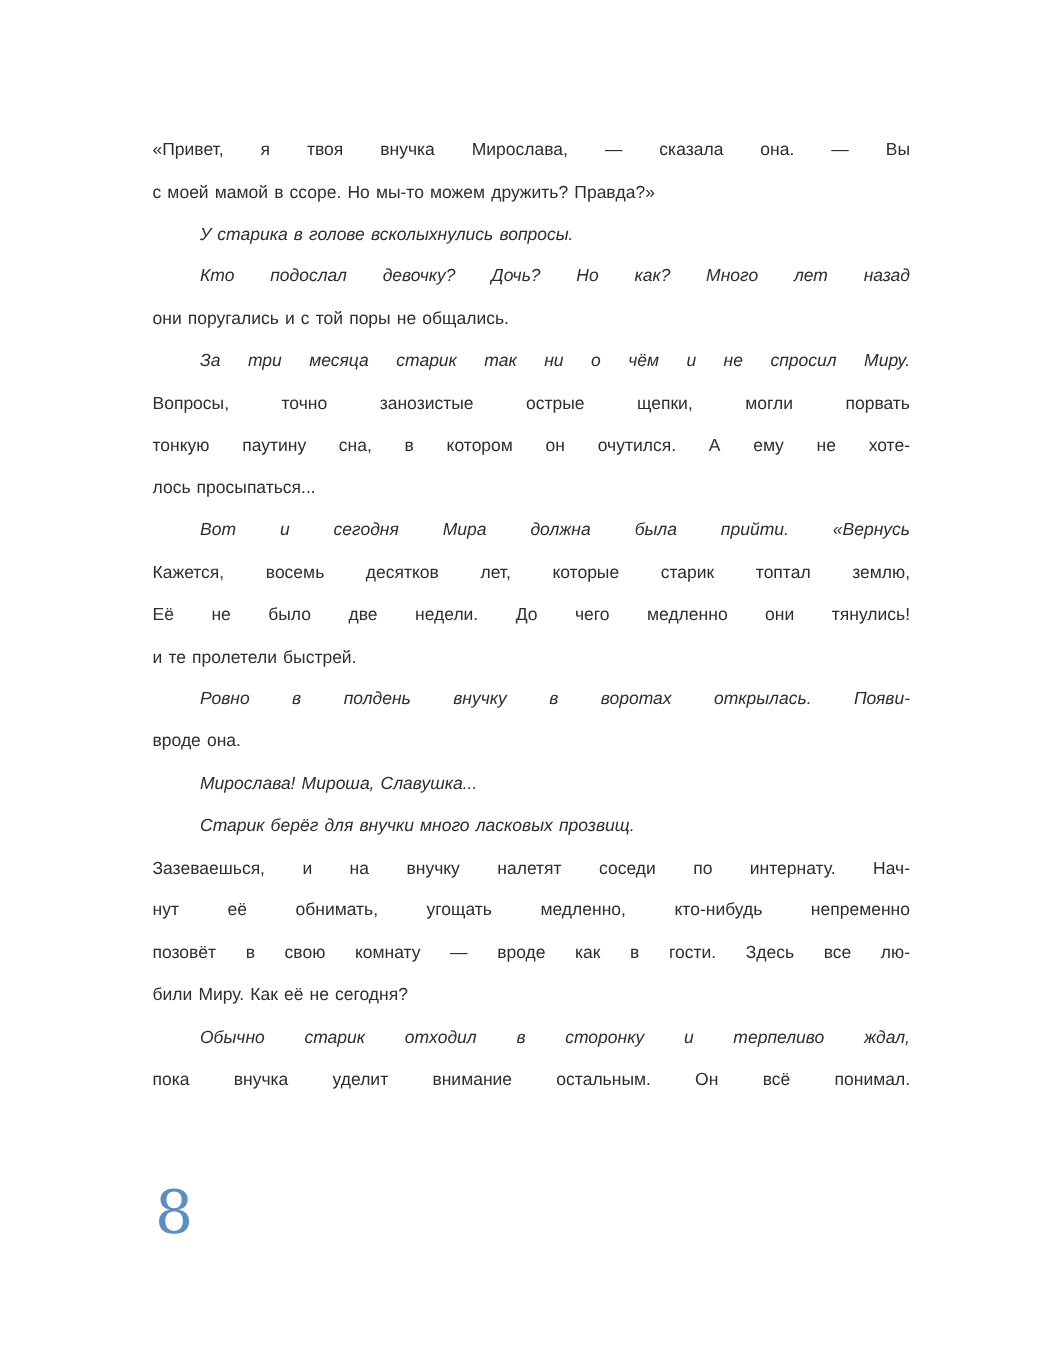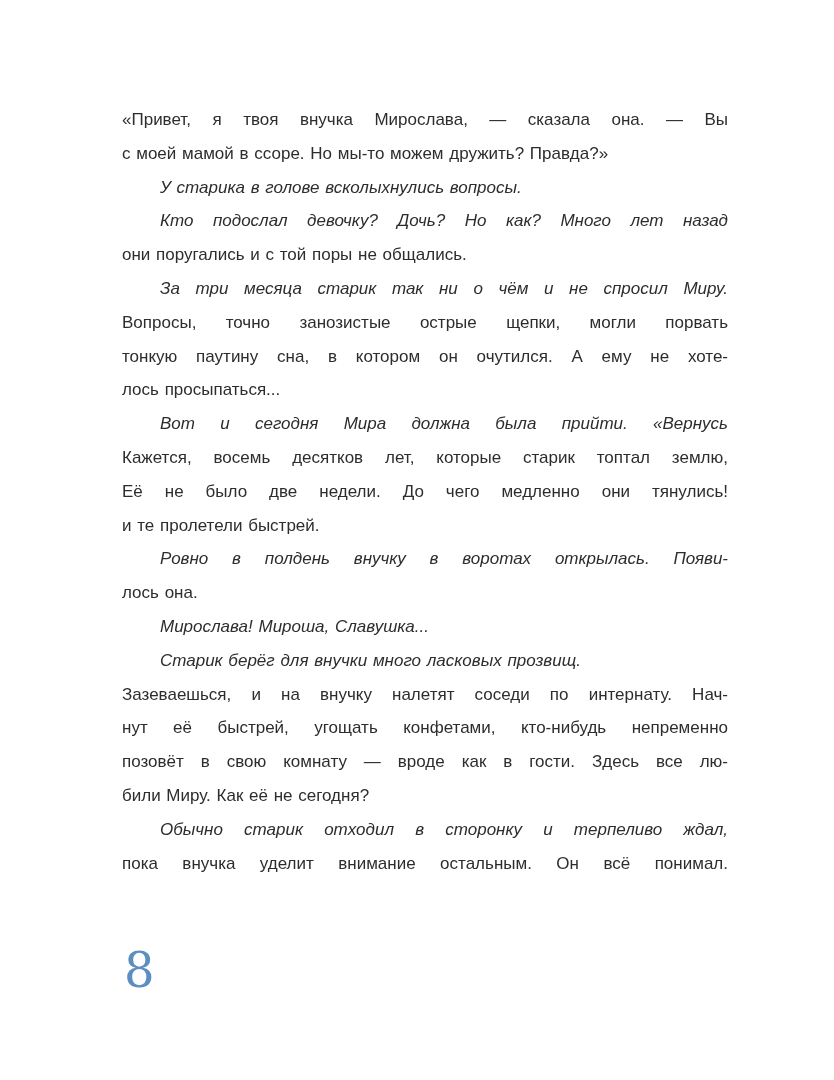--- a/index.html
+++ b/index.html
@@ -17,21 +17,21 @@
     font-family: "Liberation Sans", "DejaVu Sans", sans-serif;
     color: #2d2d2d;
   }
   .text-block {
     position: absolute;
     left: 122px;
     top: 103px;
     width: 606px;
   }
   .line {
-    font-size: 17px;
+    font-size: 14px;
     height: 33.8px;
     line-height: 33.8px;
     overflow: hidden;
     text-align: justify;
     text-align-last: left;
     word-spacing: 1px;
   }
   .line.indent { text-indent: 38px; font-style: italic; }
   .line.stretch { text-align-last: justify; }
   
@@ -63,24 +63,24 @@
       <div class="line">они поругались и с той поры не общались.</div>
       <div class="line indent stretch">За три месяца старик так ни о чём и не спросил Миру.</div>
       <div class="line stretch">Вопросы, точно занозистые острые щепки, могли порвать</div>
       <div class="line stretch">тонкую паутину сна, в котором он очутился. А ему не хоте-</div>
       <div class="line">лось просыпаться...</div>
       <div class="line indent stretch">Вот и сегодня Мира должна была прийти. «Вернусь</div>
       <div class="line stretch">Кажется, восемь десятков лет, которые старик топтал землю,</div>
       <div class="line stretch">Её не было две недели. До чего медленно они тянулись!</div>
       <div class="line">и те пролетели быстрей.</div>
       <div class="line indent stretch">Ровно в полдень внучку в воротах открылась. Появи-</div>
-      <div class="line">лось она.</div>
+      <div class="line">вроде она.</div>
       <div class="line indent">Мирослава! Мироша, Славушка...</div>
       <div class="line indent">Старик берёг для внучки много ласковых прозвищ.</div>
       <div class="line stretch">Зазеваешься, и на внучку налетят соседи по интернату. Нач-</div>
-      <div class="line stretch">нут её быстрей, угощать конфетами, кто-нибудь непременно</div>
+      <div class="line stretch">нут её обнимать, угощать медленно, кто-нибудь непременно</div>
       <div class="line stretch">позовёт в свою комнату — вроде как в гости. Здесь все лю-</div>
       <div class="line">били Миру. Как её не сегодня?</div>
       <div class="line indent stretch">Обычно старик отходил в сторонку и терпеливо ждал,</div>
       <div class="line stretch">пока внучка уделит внимание остальным. Он всё понимал.</div>
     </div>
   <div class="page-number" style="color: rgb(93, 142, 193);">8</div>
 </div>
 
 </body></html>

